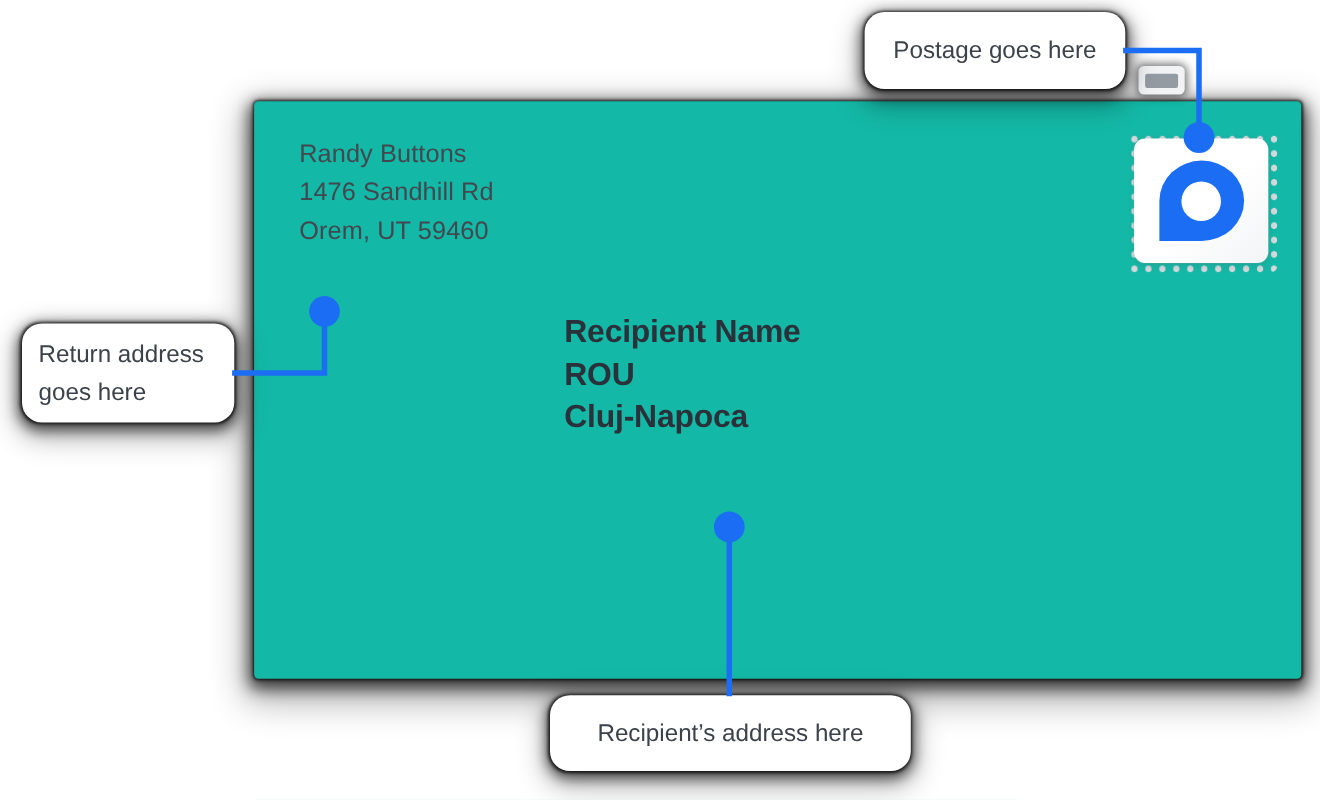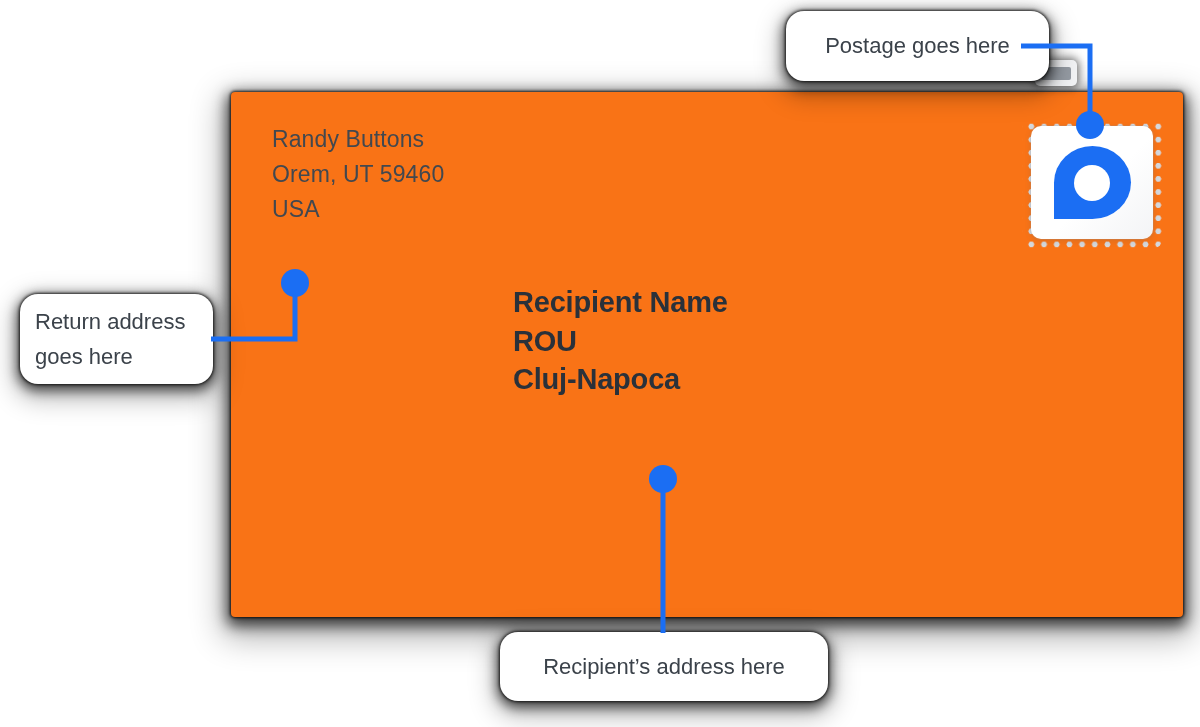--- a/index.html
+++ b/index.html
@@ -4,21 +4,21 @@
 <style>
   * { margin:0; padding:0; box-sizing:border-box; }
   html,body { width:1200px; height:727px; background:#ffffff; overflow:hidden;
               font-family:"Liberation Sans", sans-serif; }
 
   .canvas { position:relative; width:1200px; height:727px; background:#ffffff; }
 
   
   .envelope {
     position:absolute; left:231px; top:92px; width:952px; height:525px;
-    background:#f97316; border-radius:4px;
+    background:#14b8a6; border-radius:4px;
     box-shadow:
       0 0 3px 1px rgba(0,0,0,0.85),
       0 5px 14px 4px rgba(0,0,0,0.68),
       0 12px 32px 9px rgba(0,0,0,0.30);
   }
 
   .return-address {
     position:absolute; left:41px; top:30px;
     font-size:23px; line-height:35px; color:#42484f; letter-spacing:0.1px;
   }
@@ -62,42 +62,42 @@
   
   .callout {
     position:absolute; background:#ffffff; border-radius:18px;
     color:#3b424a; font-size:22px;
     box-shadow:
       0 0 3px 1px rgba(0,0,0,0.80),
       0 4px 12px 3px rgba(0,0,0,0.62),
       0 9px 24px 7px rgba(0,0,0,0.25);
     display:flex; align-items:center;
   }
-  .callout-postage  { left:786px; top:11px;  width:263px; height:70px; justify-content:center; }
+  .callout-postage  { left:786px; top:11px;  width:237px; height:70px; justify-content:center; }
   .callout-return   { left:20px;  top:294px; width:193px; height:90px;
                       padding-left:15px; line-height:35px; }
   .callout-recipient{ left:500px; top:632px; width:328px; height:69px; justify-content:center; }
 
   
   .connectors {
     position:absolute; left:0; top:0; width:1200px; height:727px;
     pointer-events:none;
   }
 </style>
 </head>
 <body>
 
 <div class="canvas">
 
   <div class="envelope">
 
     <div class="return-address">
       <div>Randy Buttons</div>
+      <div>1476 Sandhill Rd</div>
       <div>Orem, UT 59460</div>
-      <div>USA</div>
     </div>
 
     <div class="recipient-address">
       <div>Recipient Name</div>
       <div>ROU</div>
       <div>Cluj-Napoca</div>
     </div>
 
     <div class="stamp">
       <div class="stamp-perf"></div>

